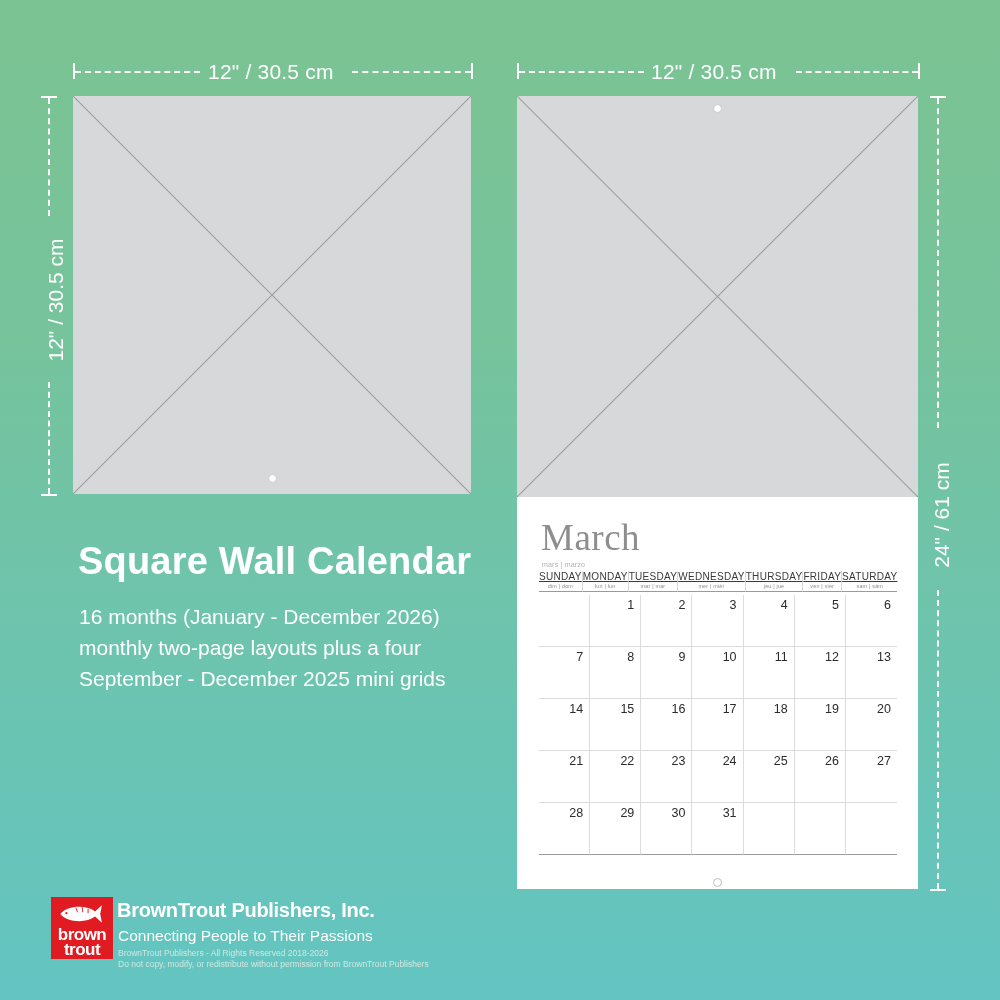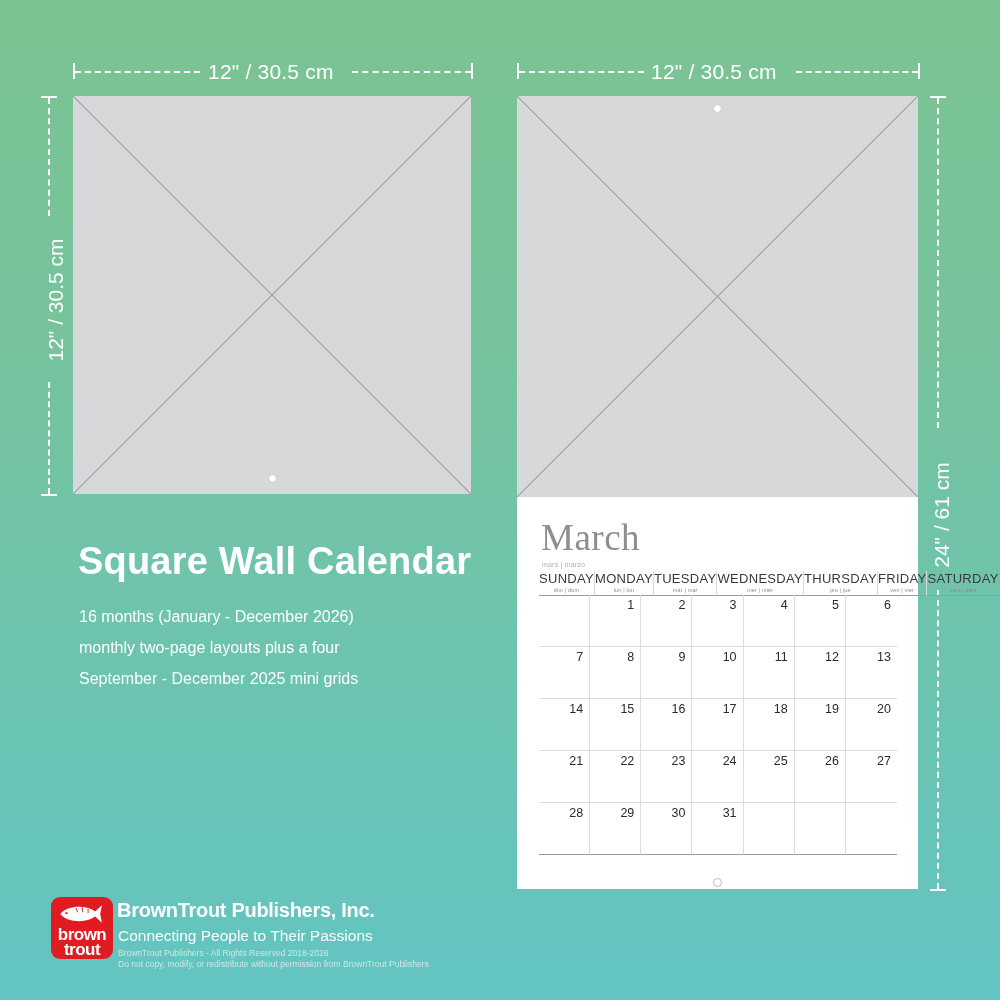--- a/index.html
+++ b/index.html
@@ -89,24 +89,25 @@
     grid-template-columns: repeat(7, 1fr);
   }
   .cal-head {
     text-align: center;
     border-bottom: 1.5px solid #9a9a9a;
     padding-bottom: 2px;
     border-right: 1px solid #d8d8d8;
   }
   .cal-head:last-child { border-right: none; }
   .cal-head .dow {
-    font-size: 13px;
+    font-size: 10px;
     color: #3a3a3a;
     letter-spacing: 0.3px;
     font-weight: 400;
+    text-decoration: underline;
   }
   .cal-head .dow-alt {
     font-size: 5.4px;
     color: #8a8a8a;
     letter-spacing: 0.2px;
     margin-top: 1px;
   }
   .cal-cell {
     height: 52px;
     border-right: 1px solid #dcdcdc;
@@ -124,32 +125,32 @@
     position: absolute;
     color: #ffffff;
     font-size: 38px;
     font-weight: 400;
     letter-spacing: 0.2px;
     white-space: nowrap;
   }
   .subcopy {
     position: absolute;
     color: #ffffff;
-    font-size: 16px;
+    font-size: 21px;
     line-height: 31px;
     font-weight: 400;
     width: 440px;
   }
 
   
   .logo-box {
     position: absolute;
     width: 62px; height: 62px;
     background: #e01b22;
-    border-radius: 9px;
+    border-radius: 0;
     overflow: hidden;
   }
   .logo-word {
     position: absolute;
     left: 0; right: 0;
     color: #ffffff;
     font-size: 17px;
     font-weight: 700;
     text-align: center;
     letter-spacing: -0.5px;

